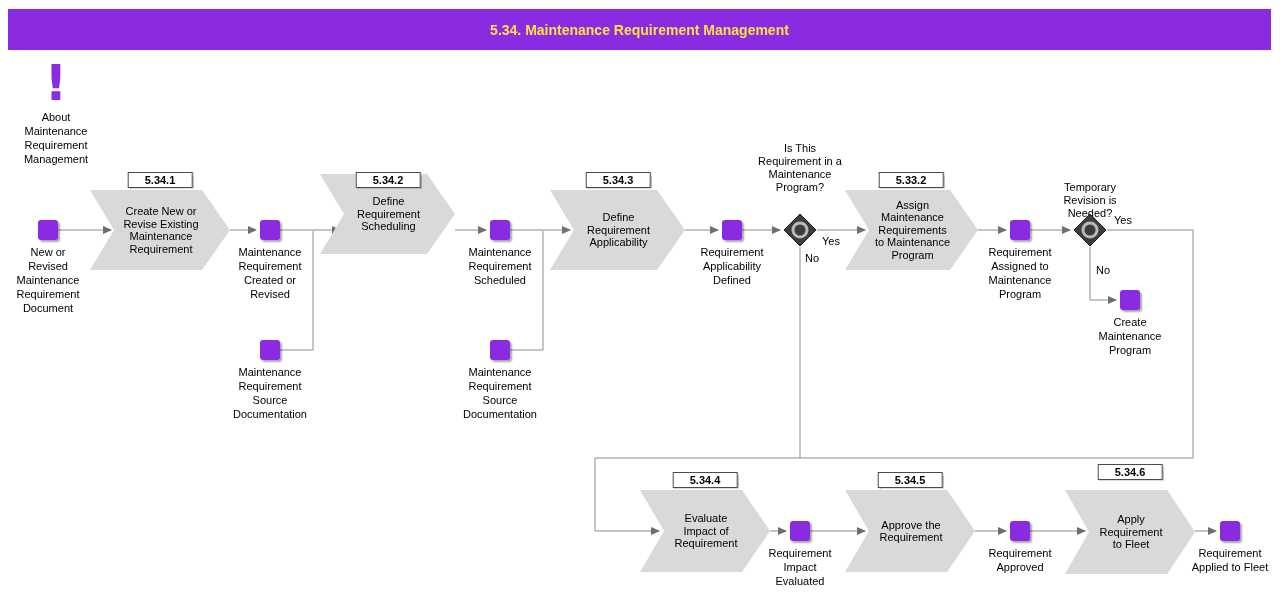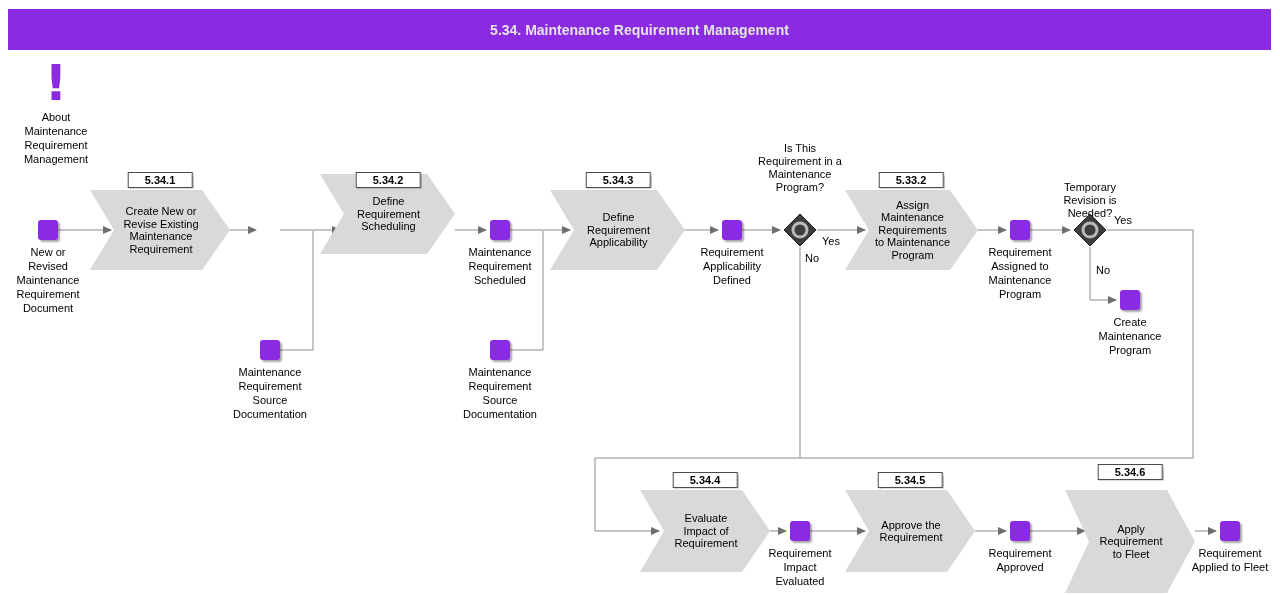--- a/index.html
+++ b/index.html
@@ -1,20 +1,20 @@
 <!DOCTYPE html>
 <html><head>
 <meta charset="utf-8">
 <style>
   html,body{margin:0;padding:0;background:#fff;}
   .canvas{position:relative;width:1280px;height:595px;background:#ffffff;overflow:hidden;
           font-family:"Liberation Sans","DejaVu Sans",sans-serif;color:#000;}
   .titlebar{position:absolute;left:8px;top:9px;width:1263px;height:41px;background:#8A2BE2;
             display:flex;align-items:center;justify-content:center;}
-  .titlebar span{color:#e5e5e5;font-size:14px;font-weight:bold;}
+  .titlebar span{color:#fde047;font-size:14px;font-weight:bold;}
   svg.connectors{position:absolute;left:0;top:0;z-index:1;}
   .chevron{position:absolute;z-index:2;}
   .chev-shape{position:absolute;left:0;top:0;right:0;bottom:0;background:#D9D9D9;
       clip-path:polygon(0% 0%, calc(100% - 28px) 0%, 100% 50%, calc(100% - 28px) 100%, 0% 100%, 24px 50%);
       filter:drop-shadow(2px 3px 2px rgba(0,0,0,0.35));}
   .chev-label{position:absolute;left:0;top:0;right:0;bottom:0;padding:0 27px 0 29px;
       display:flex;align-items:center;justify-content:center;text-align:center;
       font-size:11px;line-height:12.5px;}
   .badge{position:absolute;z-index:3;transform:translateX(-50%);background:#fff;
       border:1px solid #4a4a4a;padding:1px 16px;font-size:11px;font-weight:bold;white-space:nowrap;
@@ -101,28 +101,32 @@
     <span class="chev-label">Assign Maintenance Requirements to Maintenance Program</span>
   </div>
   <div class="chevron" style="left:640px;top:490px;width:130px;height:82px;">
     <div class="chev-shape"></div>
     <span class="chev-label">Evaluate Impact of Requirement</span>
   </div>
   <div class="chevron" style="left:845px;top:490px;width:130px;height:82px;">
     <div class="chev-shape"></div>
     <span class="chev-label">Approve the Requirement</span>
   </div>
-  <div class="chevron" style="left:1065px;top:490px;width:130px;height:103px;">
+  <div class="chevron" style="left:1065px;top:490px;width:130px;height:84px;">
     <div class="chev-shape"></div>
     <span class="chev-label">Apply Requirement to Fleet</span>
   </div>
 
   <div class="milestone" style="left:10px;top:220px;width:76px;">
     <div class="msq"></div>
     <span class="mlabel">New or Revised Maintenance Requirement Document</span>
+  </div>
+  <div class="milestone" style="left:226px;top:220px;width:88px;">
+    <div class="msq"></div>
+    <span class="mlabel">Maintenance Requirement Created or Revised</span>
   </div>
   <div class="milestone" style="left:222px;top:340px;width:96px;">
     <div class="msq"></div>
     <span class="mlabel">Maintenance Requirement Source Documentation</span>
   </div>
   <div class="milestone" style="left:456px;top:220px;width:88px;">
     <div class="msq"></div>
     <span class="mlabel">Maintenance Requirement Scheduled</span>
   </div>
   <div class="milestone" style="left:452px;top:340px;width:96px;">

